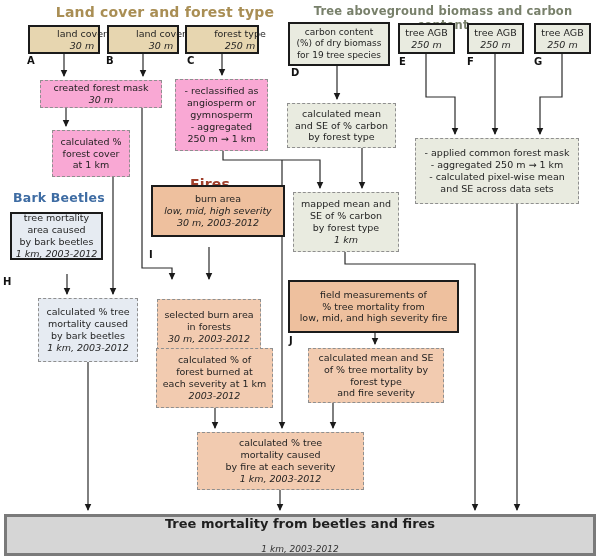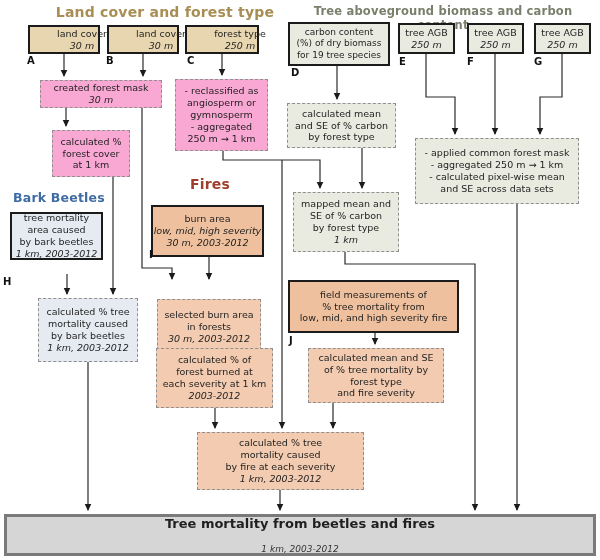--- a/index.html
+++ b/index.html
@@ -110,21 +110,21 @@
   <div class="node solid green" style="left:534px;top:23px;width:57px;height:31px">
     <div class="ln">tree AGB</div>
     <div class="ln it">250 m</div>
   </div>
   <div class="node solid blue" style="left:10px;top:212px;width:93px;height:48px">
     <div class="ln">tree mortality</div>
     <div class="ln">area caused</div>
     <div class="ln">by bark beetles</div>
     <div class="ln it">1 km, 2003-2012</div>
   </div>
-  <div class="node solid sal-s" style="left:151px;top:205px;width:113px;height:52px">
+  <div class="node solid sal-s" style="left:151px;top:185px;width:134px;height:52px">
     <div class="ln">burn area</div>
     <div class="ln it">low, mid, high severity</div>
     <div class="ln it">30 m, 2003-2012</div>
   </div>
   <div class="node thick sal-s" style="left:288px;top:280px;width:171px;height:53px">
     <div class="ln">field measurements of</div>
     <div class="ln">% tree mortality from</div>
     <div class="ln">low, mid, and high severity fire</div>
   </div>
 

